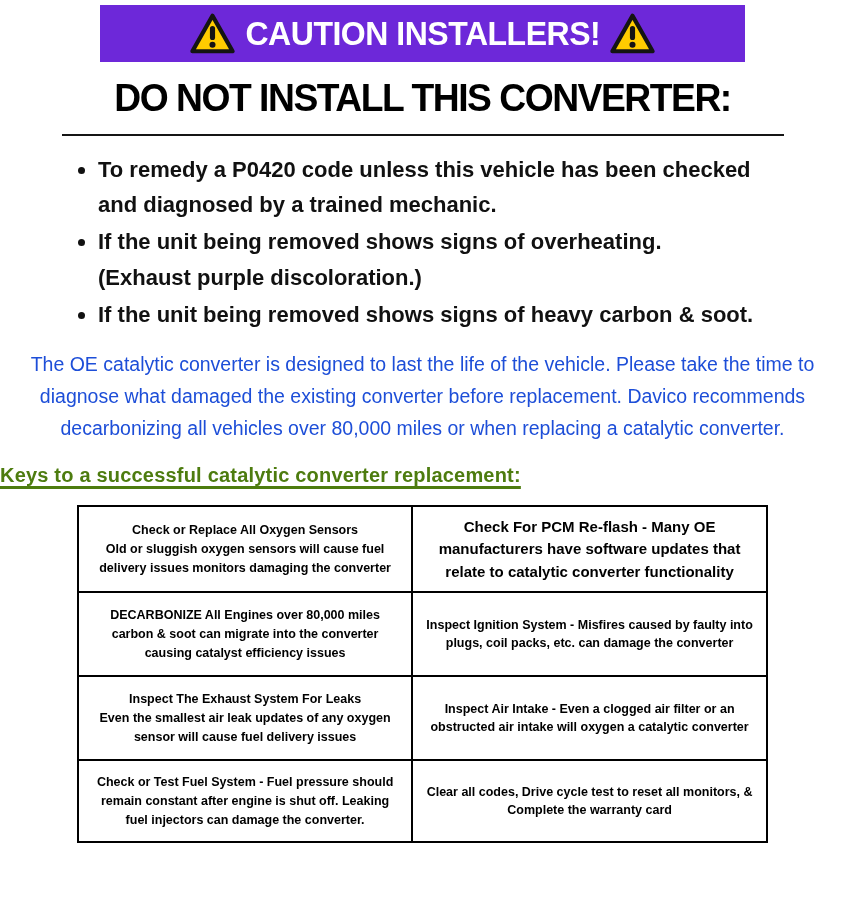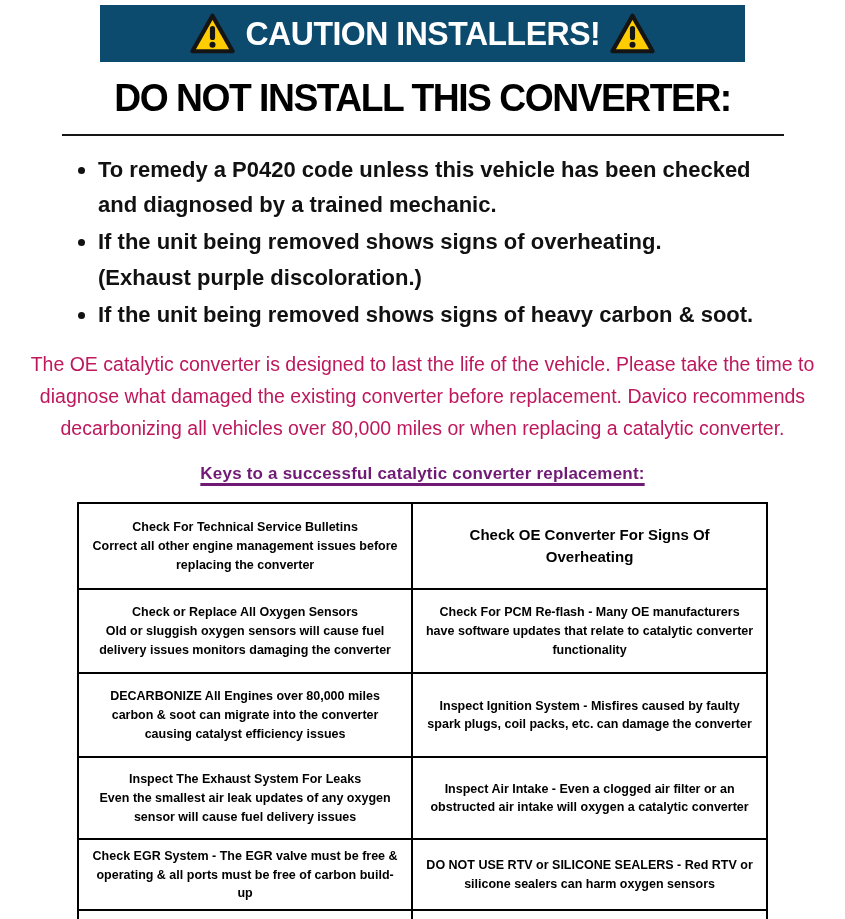--- a/index.html
+++ b/index.html
@@ -8,21 +8,21 @@
     background: #ffffff;
     font-family: "Liberation Sans", sans-serif;
     color: #111111;
     overflow: hidden;
   }
 
   
   .banner {
     margin: 5px auto 0 auto;
     width: 645px; height: 57px;
-    background: #0c4a6e;
+    background: #6d28d9;
     display: flex; align-items: center; justify-content: center;
     gap: 4px;
   }
   .banner-text {
     color: #ffffff;
     font-weight: bold;
     font-size: 33px;
     letter-spacing: -0.5px;
     transform: scaleX(0.97);
     white-space: nowrap;
@@ -56,35 +56,35 @@
     max-width: 660px;
   }
   .bullets li { margin-bottom: 2px; }
 
   
   .intro {
     margin: 16px 6px 0 6px;
     text-align: center;
     font-size: 19.5px;
     line-height: 1.65;
-    color: #be185d;
+    color: #1d4ed8;
     font-weight: normal;
   }
 
   
   .keys-heading {
     margin: 20px 0 0 0;
-    text-align: center;
-    font-size: 17px;
+    text-align: left;
+    font-size: 20px;
     font-weight: bold;
     letter-spacing: 0.2px;
     text-decoration: underline;
     text-decoration-thickness: 2.5px;
     text-underline-offset: 4px;
-    color: #701a75;
+    color: #4d7c0f;
   }
 
   
   .keys-table {
     width: 691px;
     margin: 18px auto 0 auto;
     border-collapse: collapse;
     table-layout: fixed;
   }
   .keys-table td {
@@ -142,41 +142,32 @@
 
 <h2 class="keys-heading">Keys to a successful catalytic converter replacement:</h2>
 
 <table class="keys-table">
   <colgroup>
       <col class="left-col">
       <col class="right-col">
     </colgroup>
   <tbody>
     <tr>
-      <td>Check For Technical Service Bulletins
-Correct all other engine management issues before replacing the converter</td>
-      <td>Check OE Converter For Signs Of Overheating</td>
-    </tr>
-    <tr>
       <td>Check or Replace All Oxygen Sensors
 Old or sluggish oxygen sensors will cause fuel delivery issues monitors damaging the converter</td>
       <td>Check For PCM Re-flash - Many OE manufacturers have software updates that relate to catalytic converter functionality</td>
     </tr>
     <tr>
       <td>DECARBONIZE All Engines over 80,000 miles carbon &amp; soot can migrate into the converter causing catalyst efficiency issues</td>
-      <td>Inspect Ignition System - Misfires caused by faulty spark plugs, coil packs, etc. can damage the converter</td>
+      <td>Inspect Ignition System - Misfires caused by faulty into plugs, coil packs, etc. can damage the converter</td>
     </tr>
     <tr>
       <td>Inspect The Exhaust System For Leaks
 Even the smallest air leak updates of any oxygen sensor will cause fuel delivery issues</td>
       <td>Inspect Air Intake - Even a clogged air filter or an obstructed air intake will oxygen a catalytic converter</td>
-    </tr>
-    <tr>
-      <td>Check EGR System - The EGR valve must be free &amp; operating &amp; all ports must be free of carbon build-up</td>
-      <td>DO NOT USE RTV or SILICONE SEALERS - Red RTV or silicone sealers can harm oxygen sensors</td>
     </tr>
     <tr>
       <td>Check or Test Fuel System - Fuel pressure should remain constant after engine is shut off.  Leaking fuel injectors can damage the converter.</td>
       <td>Clear all codes,  Drive cycle test to reset all monitors, &amp;
 Complete the warranty card</td>
     </tr>
   </tbody>
 </table>
 
 </body></html>

